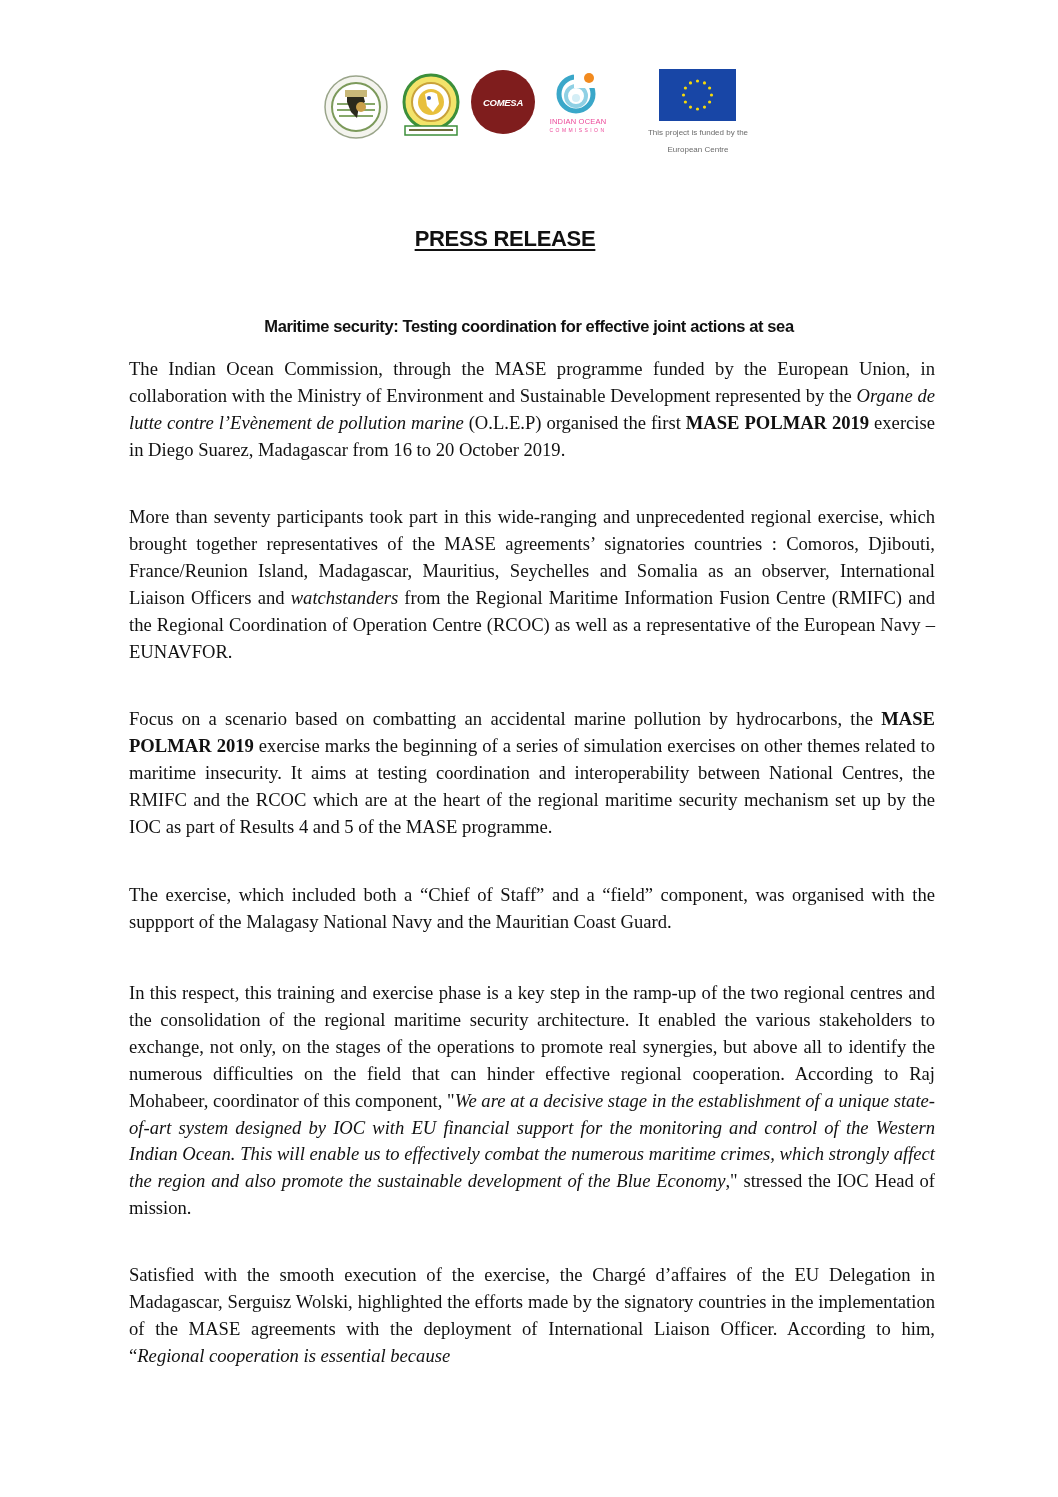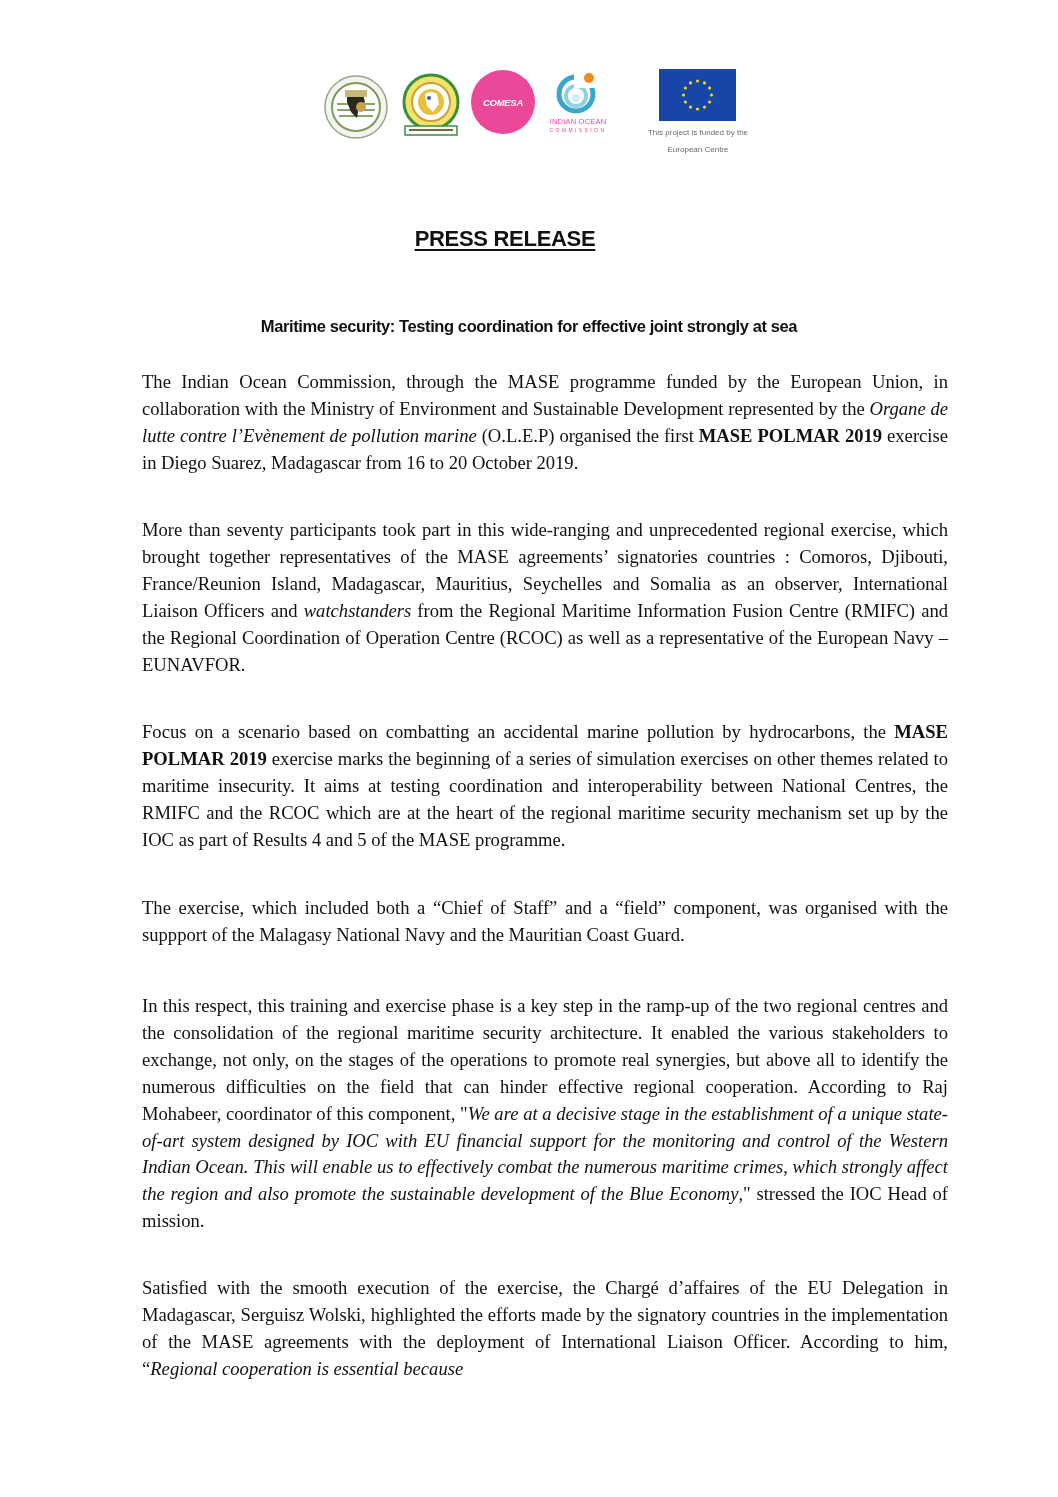--- a/index.html
+++ b/index.html
@@ -5,41 +5,41 @@
     html, body { margin: 0; padding: 0; background: #ffffff; }
     body { width: 1058px; height: 1497px; position: relative; overflow: hidden; color: #111; }
     .header { position: absolute; left: 0; top: 0; width: 1058px; height: 160px; }
     .prog-title { position: absolute; top: 24px; left: 0; width: 1058px; text-align: center;
       font-family: "Liberation Sans", sans-serif; font-size: 15.5px; color: #2f3c5a; letter-spacing: 0.1px; }
     .prog-tagline { position: absolute; top: 45px; left: 0; width: 1058px; text-align: center;
       font-family: "Liberation Sans", sans-serif; font-style: italic; font-size: 8.5px; color: #7b7b7b; }
     .logo { position: absolute; }
     .logo-igad { left: 323px; top: 74px; width: 66px; height: 66px; }
     .logo-eac { left: 397px; top: 70px; width: 68px; height: 70px; }
-    .logo-comesa { left: 471px; top: 70px; width: 64px; height: 64px; border-radius: 50%; background: #ec4899;
+    .logo-comesa { left: 471px; top: 70px; width: 64px; height: 64px; border-radius: 50%; background: #7f1d1d;
       display: flex; align-items: center; justify-content: center; color: #fff;
       font-family: "Liberation Sans", sans-serif; font-style: italic; font-weight: bold; font-size: 9.5px; letter-spacing: -0.3px; }
     .logo-ioc { left: 556px; top: 68px; width: 40px; height: 48px; }
     .ioc-text { position: absolute; left: 540px; top: 117px; width: 76px; text-align: center;
       font-family: "Liberation Sans", sans-serif; color: #ec4899; }
     .ioc-line1 { font-size: 7.5px; letter-spacing: 0.2px; }
     .ioc-line2 { font-size: 5px; letter-spacing: 2.4px; margin-top: 1px; }
     .logo-eu { left: 659px; top: 69px; width: 77px; height: 52px; background: #1846a6; }
     .eu-caption { position: absolute; left: 632px; top: 124px; width: 132px; text-align: center;
       font-family: "Liberation Sans", sans-serif; font-size: 8px; color: #6b6b6b; line-height: 17px; }
 
     .press-title { position: absolute; top: 226px; left: 0; width: 1010px; text-align: center;
       font-family: "Liberation Sans", sans-serif; font-weight: bold; font-size: 22px; letter-spacing: -0.3px; }
     .press-title span { text-decoration: underline; text-underline-offset: 3px; text-decoration-thickness: 2px; }
     .subtitle { position: absolute; top: 317px; left: 0; width: 1058px; text-align: center;
       font-family: "Liberation Sans", sans-serif; font-weight: bold; font-size: 16.5px; letter-spacing: -0.4px; }
 
     .body { position: absolute; left: 126px; width: 806px;
       font-family: "Liberation Serif", serif; font-size: 18.6px; line-height: 26.9px; color: #111; }
-    .para { position: absolute; left: 0; width: 806px; text-align: justify; margin: 16px; }
+    .para { position: absolute; left: 0; width: 806px; text-align: justify; margin: 3px; }
     .para b { font-weight: bold; }
     .para i { font-style: italic; }
   </style>
 </head>
 <body>
 
 <div class="header">
 
   <div class="logo logo-igad">
     <svg width="66" height="66" viewBox="0 0 66 66">
@@ -99,21 +99,21 @@
   </div>
   <div class="eu-caption">
     <div>This project is funded by the</div>
     <div>European Centre</div>
   </div>
 </div>
 
 <div class="press-title">
   <span>PRESS RELEASE</span>
 </div>
-<div class="subtitle">Maritime security: Testing coordination for effective joint strongly at sea</div>
+<div class="subtitle">Maritime security: Testing coordination for effective joint actions at sea</div>
 
 <div class="body" style="top:0;">
   <p class="para" style="top:353px;"><span>The Indian Ocean Commission, through the MASE programme funded by the European Union, in collaboration with the Ministry of Environment and Sustainable Development represented by the </span><i>Organe de lutte contre l’Evènement de pollution marine</i><span> (O.L.E.P) organised the first </span><b>MASE POLMAR 2019</b><span> exercise in Diego Suarez, Madagascar from  16 to 20 October 2019.</span></p>
   <p class="para" style="top:501px;"><span>More than seventy participants took part in this wide-ranging and unprecedented regional exercise, which brought together representatives of the MASE agreements’ signatories countries : Comoros, Djibouti, France/Reunion Island, Madagascar, Mauritius, Seychelles and Somalia as an observer, International Liaison Officers and </span><i>watchstanders</i><span> from the Regional Maritime Information Fusion Centre (RMIFC) and the Regional Coordination of Operation Centre (RCOC) as well as a representative of the European Navy – EUNAVFOR.</span></p>
   <p class="para" style="top:703px;"><span>Focus on a scenario based on combatting an accidental marine pollution by hydrocarbons, the </span><b>MASE POLMAR 2019</b><span> exercise marks the beginning of a series of simulation exercises on other themes related to maritime insecurity. It aims at testing coordination and interoperability between National Centres, the RMIFC and the RCOC which are at the heart of the regional maritime security mechanism set up by the IOC as part of Results 4 and 5 of the MASE programme.</span></p>
   <p class="para" style="top:879px;"><span>The exercise, which included both a “Chief of Staff” and a “field” component, was organised with the suppport of the Malagasy National Navy and the Mauritian Coast Guard.</span></p>
   <p class="para" style="top:977px;"><span>In this respect, this training and exercise phase is a key step in the ramp-up of the two regional centres and the consolidation of the regional maritime security architecture. It enabled the various stakeholders to exchange, not only, on the stages of the operations to promote real synergies, but above all to identify the numerous difficulties on the field that can hinder effective regional cooperation. According to Raj Mohabeer, coordinator of this component, "</span><i>We are at a decisive stage in the establishment of a unique state-of-art system designed by IOC with EU financial support for the monitoring and control of the Western Indian Ocean. This will enable us to effectively combat the numerous maritime crimes, which strongly affect the region and also promote the sustainable development of the Blue Economy</i><span>," stressed the IOC Head of mission.</span></p>
   <p class="para" style="top:1259px;"><span>Satisfied with the smooth execution of the exercise, the Chargé d’affaires of the EU Delegation in Madagascar, Serguisz Wolski, highlighted the efforts made by the signatory countries in the implementation of the MASE agreements with the deployment of International Liaison Officer. According to him, “</span><i>Regional cooperation is essential because</i></p>
 </div>
 

